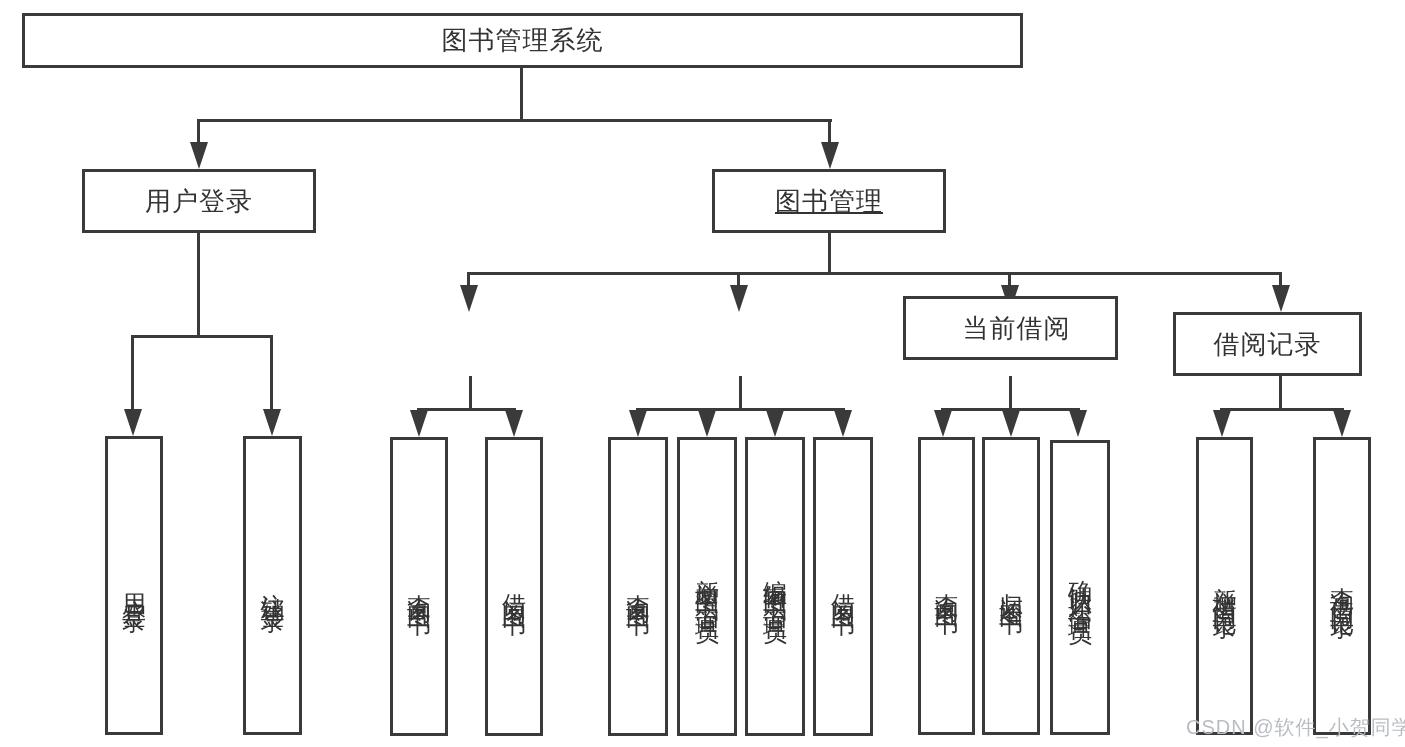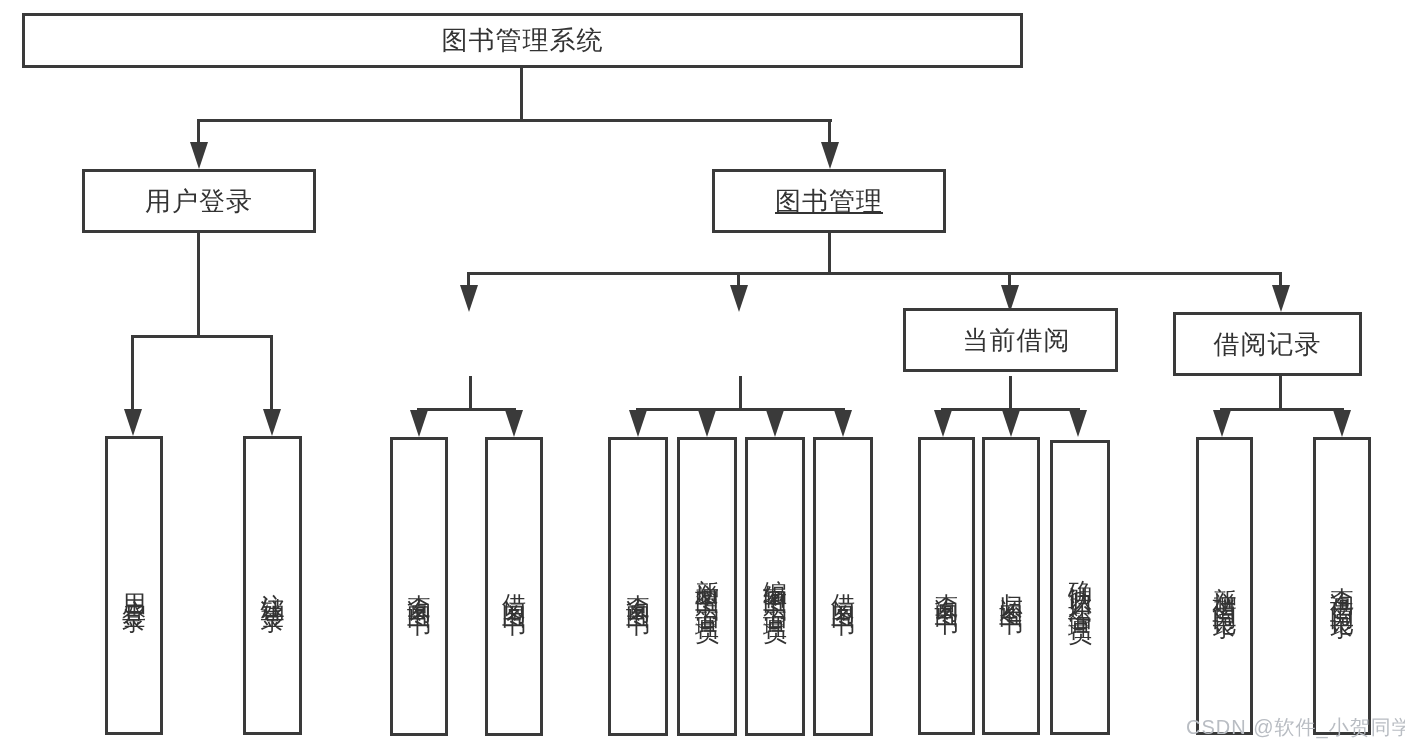--- a/index.html
+++ b/index.html
@@ -85,21 +85,21 @@
   <div class="hline" style="left:467px;top:272px;width:815px;"></div>
   <div class="vline" style="left:467px;top:272px;height:15px;"></div>
   <div class="arrow" style="left:460px;top:285px;"></div>
   <div class="vline" style="left:737px;top:272px;height:15px;"></div>
   <div class="arrow" style="left:730px;top:285px;"></div>
   <div class="vline" style="left:1008px;top:272px;height:15px;"></div>
   <div class="arrow" style="left:1001px;top:285px;"></div>
   <div class="vline" style="left:1279px;top:272px;height:15px;"></div>
   <div class="arrow" style="left:1272px;top:285px;"></div>
 
-  <div class="hbox" style="left:903px;top:308px;width:215px;height:64px;padding-left:12px;">
+  <div class="hbox" style="left:903px;top:296px;width:215px;height:64px;padding-left:12px;">
     <span>当前借阅</span>
   </div>
   <div class="hbox" style="left:1173px;top:312px;width:189px;height:64px;">
     <span>借阅记录</span>
   </div>
 
   <div class="vline" style="left:469px;top:376px;height:34px;"></div>
   <div class="hline" style="left:417px;top:408px;width:99px;"></div>
   <div class="arrow" style="left:410px;top:410px;"></div>
   <div class="arrow" style="left:505px;top:410px;"></div>

